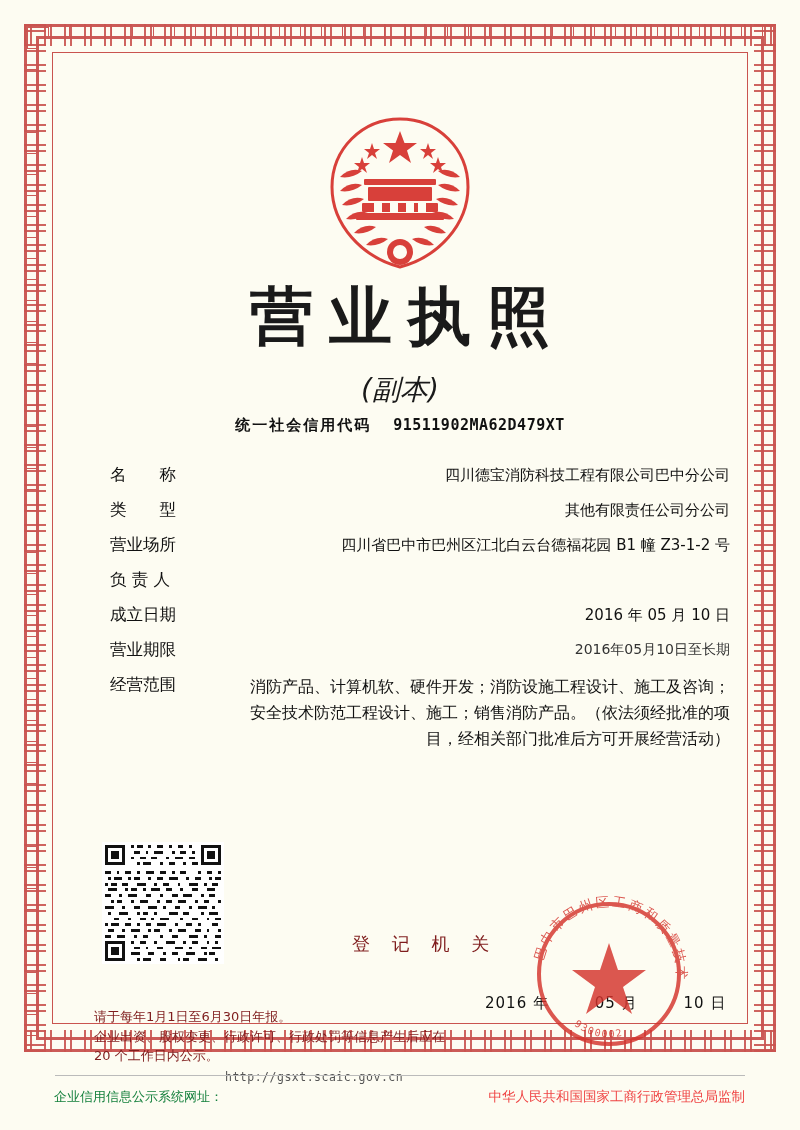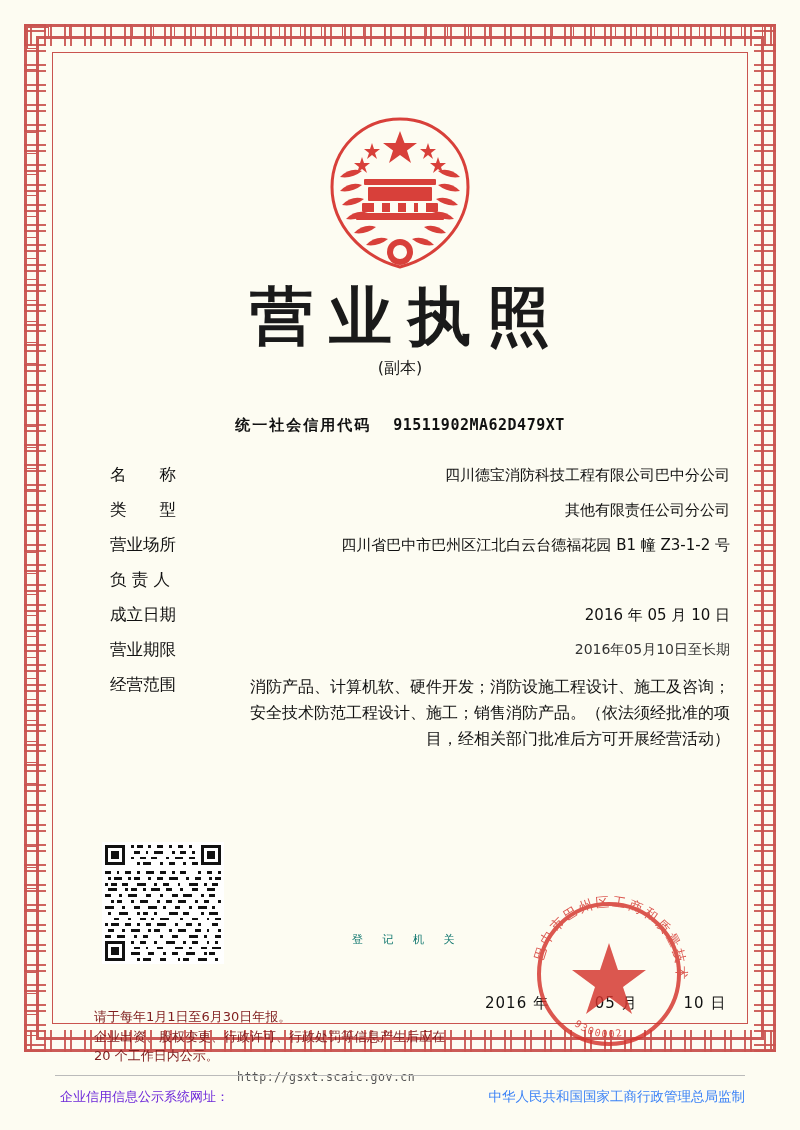--- a/index.html
+++ b/index.html
@@ -117,27 +117,28 @@
     text-align: center;
     font-family: "DejaVu Sans", sans-serif;
     font-size: 63px;
     font-weight: bold;
     letter-spacing: 16px;
     color: #1a1a1a;
     text-indent: 16px;
   }
   .sub-title {
     position: absolute;
-    top: 306px;
+    top: 319px;
     left: 0;
     width: 100%;
     text-align: center;
     font-family: "DejaVu Sans", sans-serif;
-    font-size: 16px;
+    font-size: 28px;
     color: #1a1a1a;
+    font-style: italic;
   }
 
   .credit-line {
     position: absolute;
     top: 364px;
     left: 0;
     width: 100%;
     text-align: center;
     font-family: "DejaVu Sans", sans-serif;
     font-size: 15px;
@@ -215,23 +216,23 @@
     height: 122px;
     background: #fff;
   }
 
   
   .reg-auth {
     position: absolute;
     top: 880px;
     left: 300px;
     font-family: "DejaVu Sans", sans-serif;
-    font-size: 11px;
+    font-size: 18px;
     letter-spacing: 8px;
-    color: #0f766e;
+    color: #7f1d1d;
   }
 
   .reg-date {
     position: absolute;
     top: 940px;
     left: 430px;
     font-family: "DejaVu Sans", sans-serif;
     font-size: 15px;
     color: #111;
     letter-spacing: 1px;
@@ -256,43 +257,42 @@
     width: 430px;
     font-family: "DejaVu Sans", sans-serif;
     font-size: 13px;
     color: #7f1d1d;
     line-height: 1.5;
   }
 
   
   .bottom-url {
     position: absolute;
-    left: 60px;
+    left: 54px;
     top: 1088px;
     font-family: Liberation Mono, monospace;
     font-size: 13px;
-    color: #6d28d9;
+    color: #15803d;
   }
   .url-strike {
     position: absolute;
     left: 225px;
     top: 1070px;
     font-family: "DejaVu Sans Mono", monospace;
     font-size: 11.5px;
     color: #555;
     letter-spacing: 0.5px;
-    margin-left: 12px;
   }
   .bottom-right {
     position: absolute;
     right: 55px;
     top: 1088px;
     font-family: "DejaVu Sans", sans-serif;
     font-size: 13.5px;
-    color: #3b82f6;
+    color: #ef4444;
   }
   .hairline {
     position: absolute;
     left: 55px;
     top: 1075px;
     width: 690px;
     height: 1px;
     background: #bbb;
   }
 </style>

